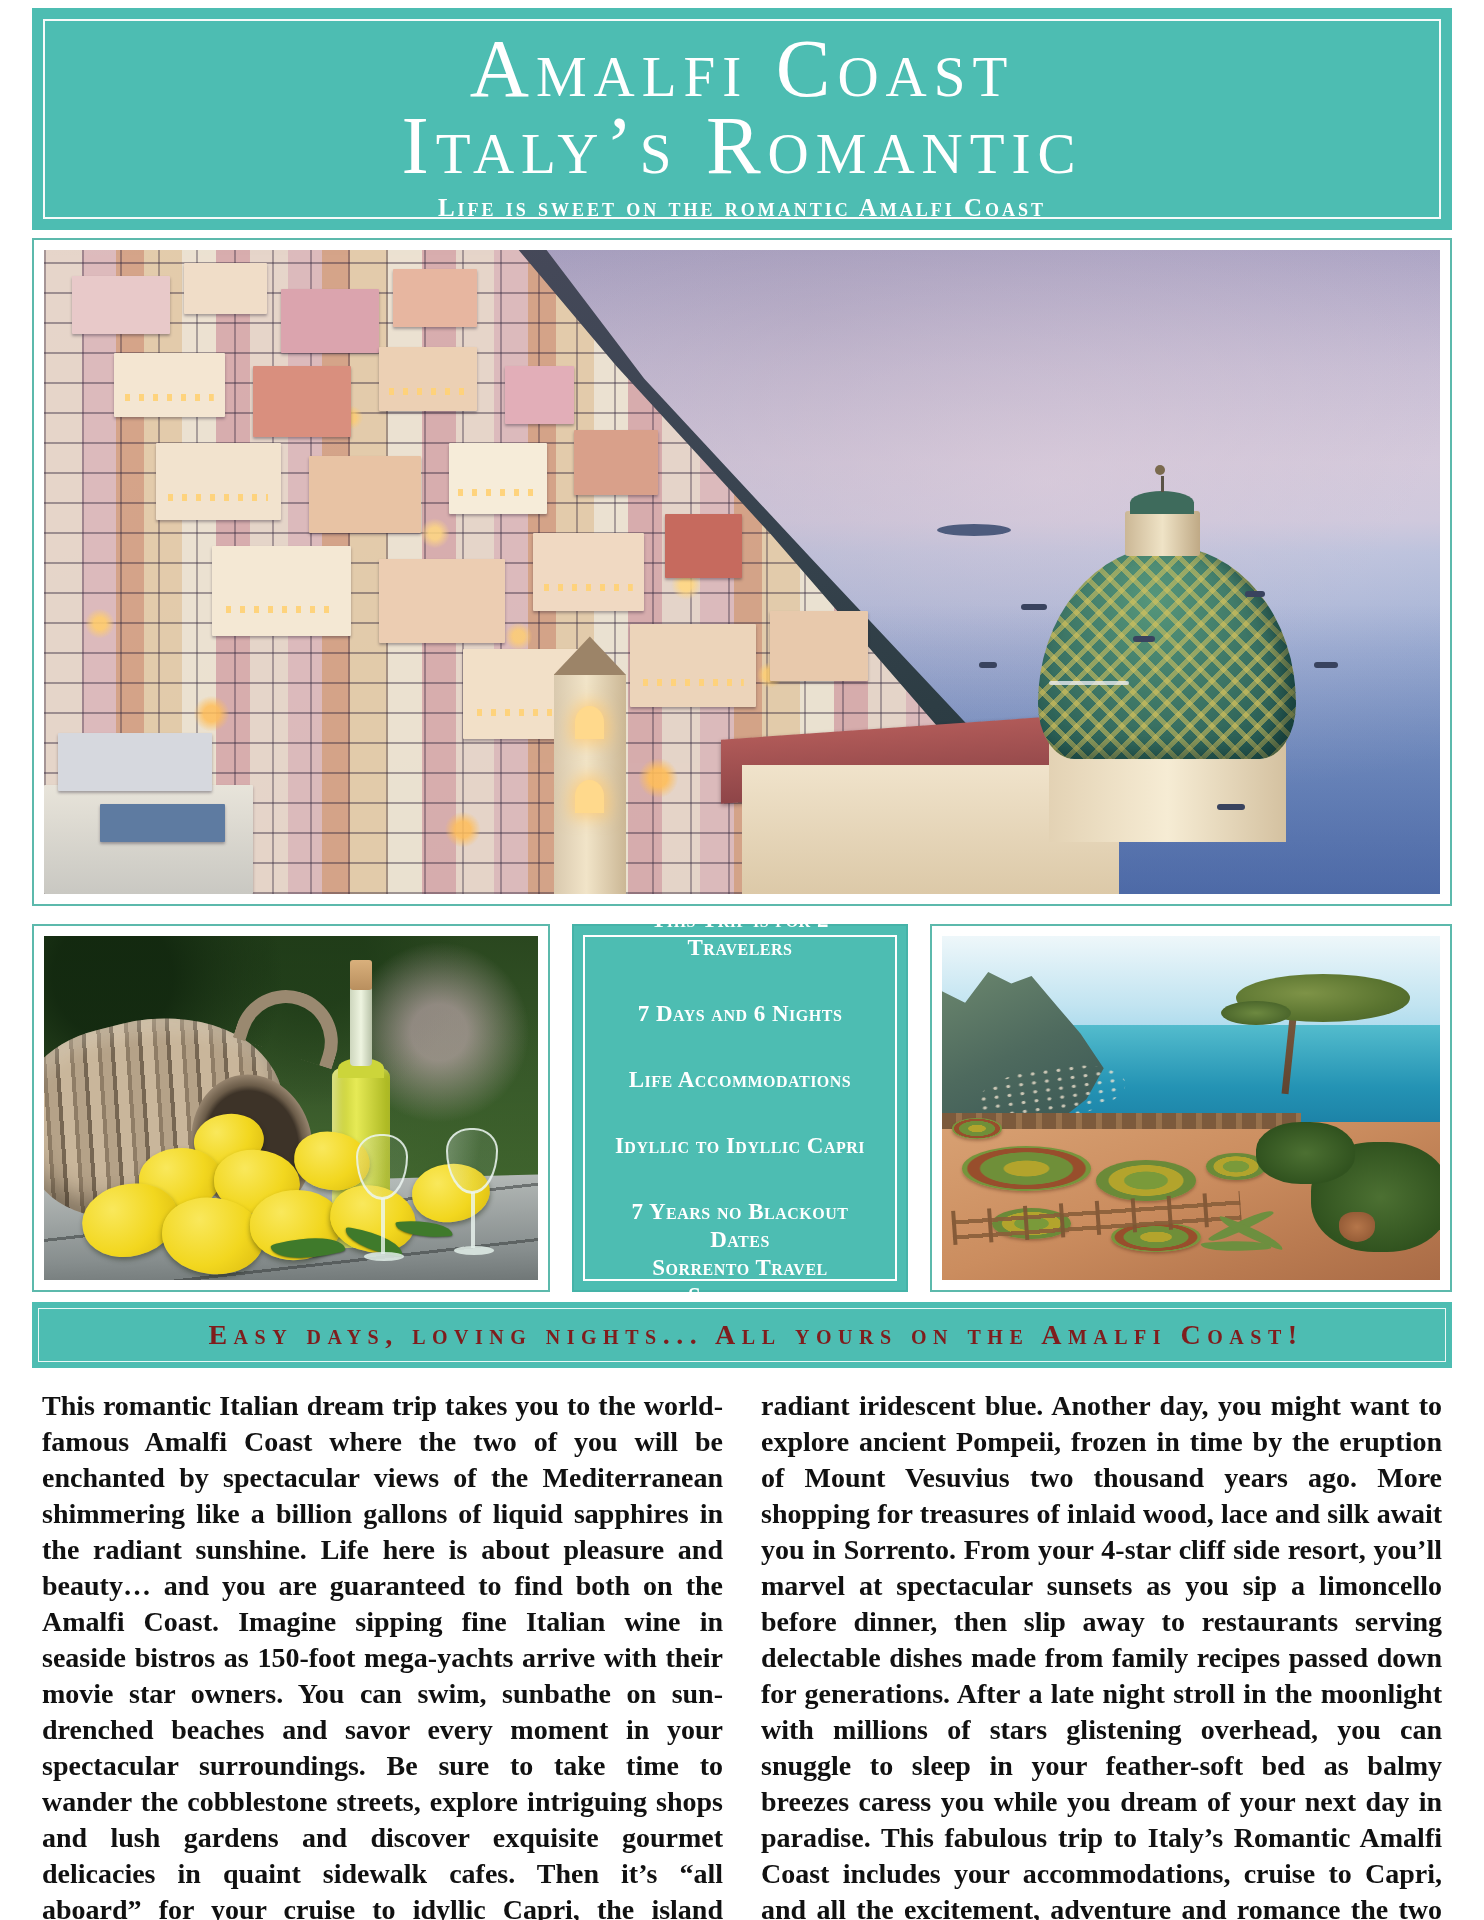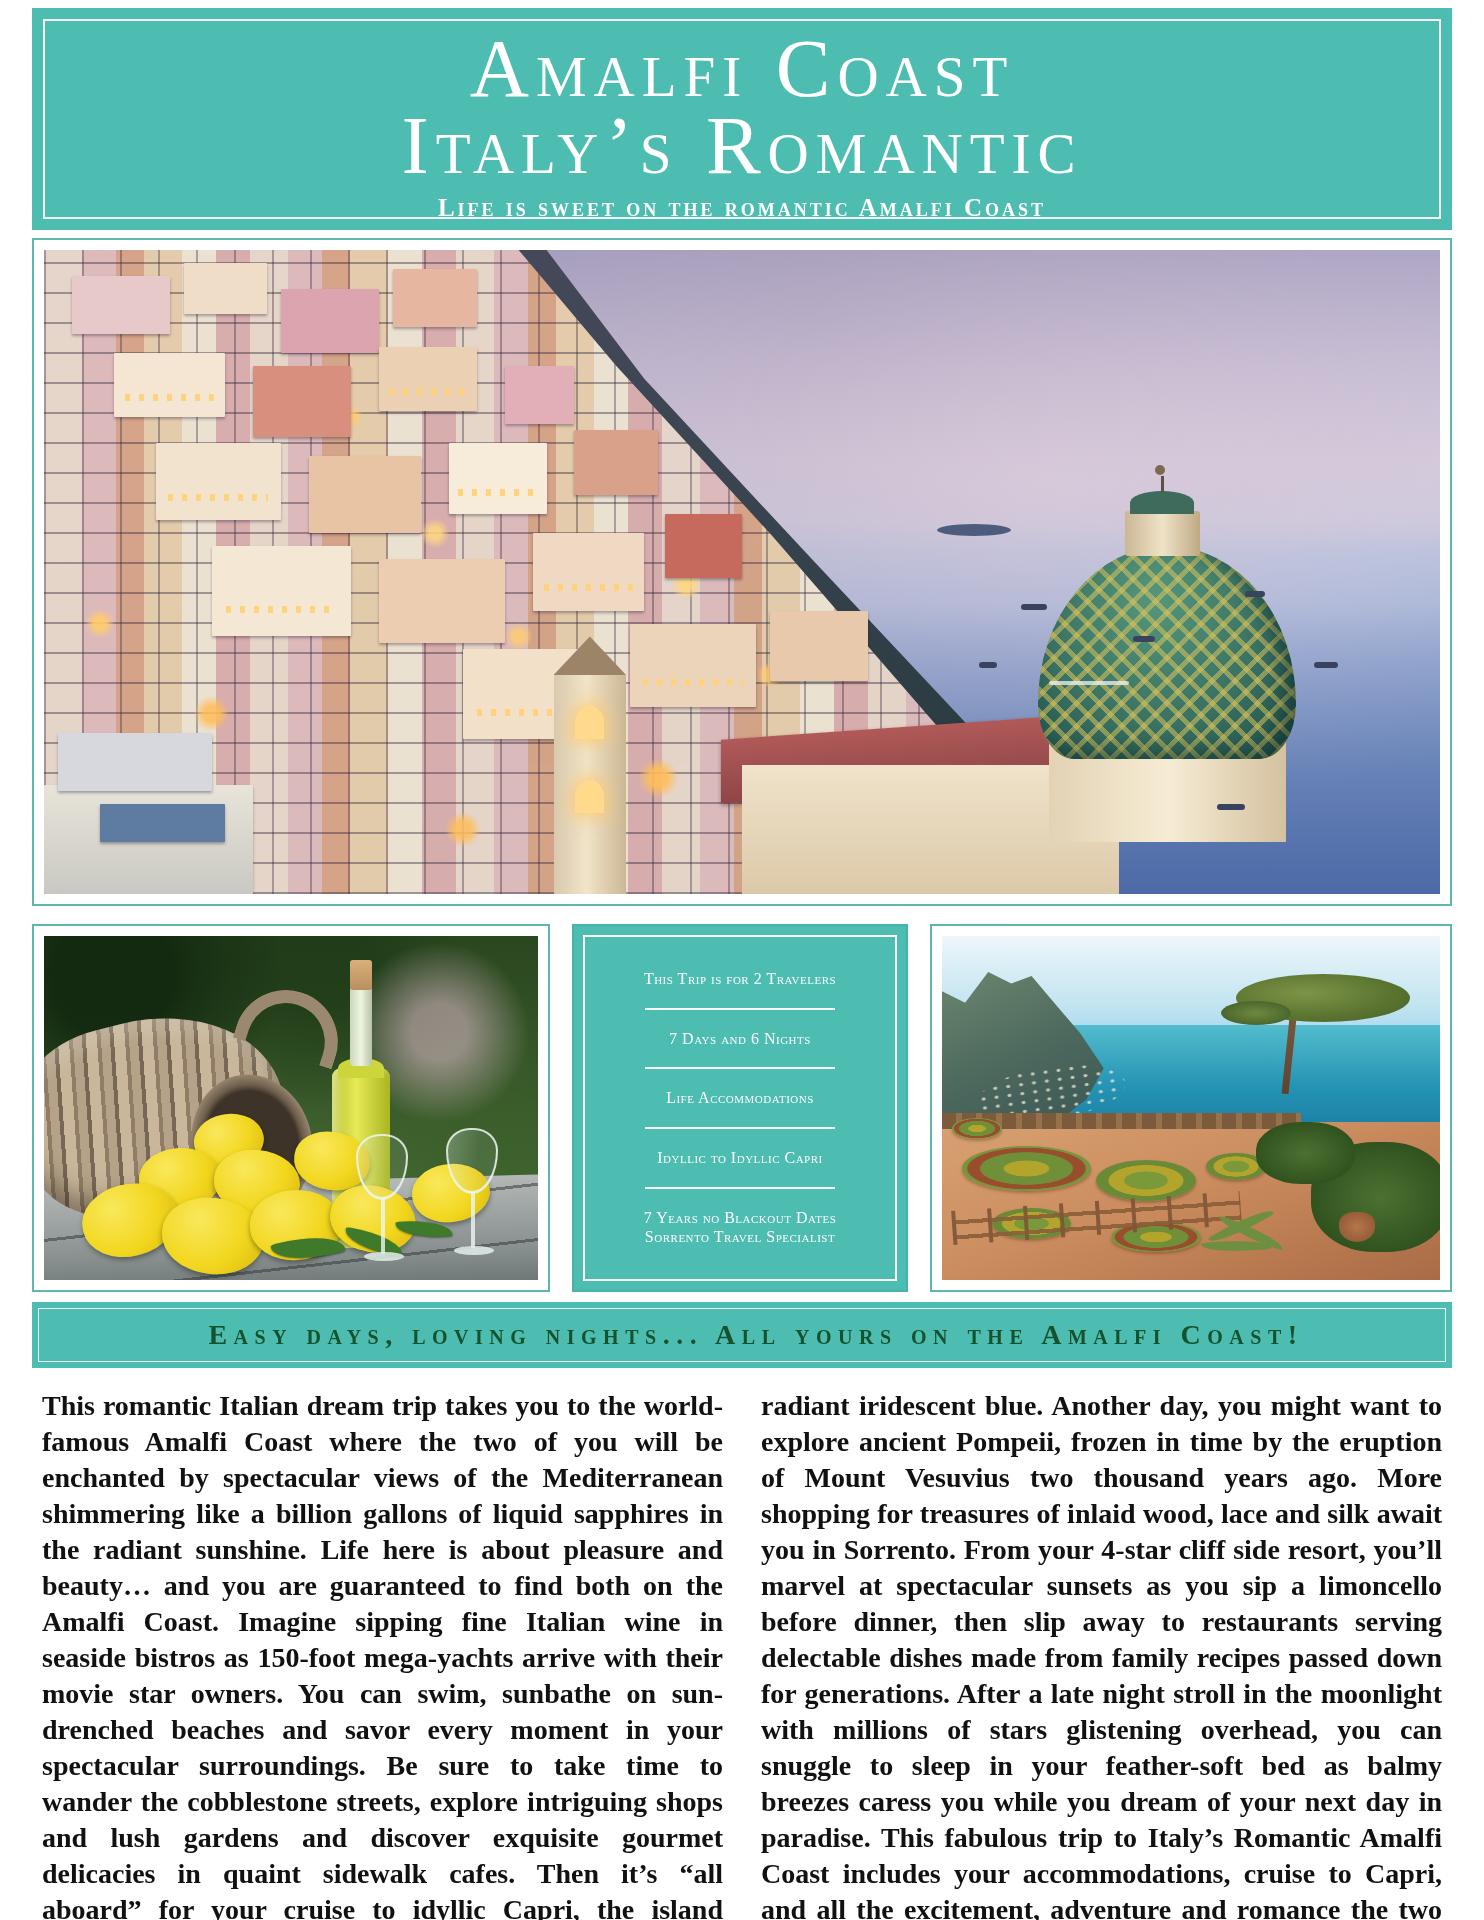--- a/index.html
+++ b/index.html
@@ -67,21 +67,21 @@
   .finial-ball{left:79.6%;bottom:65%;width:10px;height:10px;border-radius:50%;background:#7a6a4e;}
   .boat{background:#39435e;border-radius:3px;height:6px;}
   .wake{height:4px;border-radius:2px;background:rgba(240,242,250,.75);}
   
   .row{display:flex;gap:22px;margin:18px 32px 0;}
   .lemon-frame{width:518px;flex:none;}
   .garden-frame{flex:1;}
   .trip-box{flex:none;width:336px;box-sizing:border-box;background:#4dbdb2;position:relative;border:2px solid #45b3a8;}
   .trip-inner{position:absolute;inset:9px;border:2px solid #fff;display:flex;flex-direction:column;
       justify-content:center;align-items:center;text-align:center;padding:8px 14px;box-sizing:border-box;}
-  .trip-item{color:#fff;font-weight:400;font-variant:small-caps;font-size:16px;line-height:1.22;letter-spacing:.5px;}
+  .trip-item{color:#fff;font-weight:700;font-variant:small-caps;font-size:23px;line-height:1.22;letter-spacing:.5px;}
   .trip-divider{width:190px;height:2px;background:rgba(255,255,255,.95);margin:19px 0;}
   
   .sc-lem{height:344px;background:
       radial-gradient(circle at 80% 28%,rgba(226,188,206,.55) 0 28px,transparent 90px),
       radial-gradient(circle at 14% 12%,rgba(15,36,13,.85) 0 60px,transparent 170px),
       radial-gradient(circle at 55% 6%,rgba(28,56,22,.7) 0 50px,transparent 150px),
       radial-gradient(circle at 92% 66%,rgba(58,94,42,.6) 0 60px,transparent 160px),
       linear-gradient(to bottom,#2a471f 0%,#38582a 45%,#456a31 70%,#517939 100%);}
   .lem-table{bottom:-8px;left:-8px;right:-8px;height:31%;transform:rotate(-1.5deg);
       background:repeating-linear-gradient(175deg,transparent 0 52px,rgba(55,60,60,.55) 52px 55px),
@@ -129,21 +129,21 @@
   .pine-canopy2{left:56%;top:19%;width:14%;height:7%;border-radius:50%;background:radial-gradient(#6d8940,#4c672c 70%);}
   .g-fence{left:2%;bottom:13%;width:58%;height:10%;transform:rotate(-4deg);opacity:.9;
       background:repeating-linear-gradient(90deg,#7e5534 0 4px,transparent 4px 36px),
       linear-gradient(transparent 0 28%,#8a5f3a 28% 40%,transparent 40% 72%,#8a5f3a 72% 84%,transparent 84%);}
   .blade{width:70px;height:12px;border-radius:10% 90% 10% 90%;background:#6d8f3f;}
   .pot{right:13%;bottom:11%;width:36px;height:30px;border-radius:40% 40% 50% 50%;
       background:radial-gradient(#b5764a,#8a5330);}
   
   .banner{position:relative;margin:10px 32px 0;height:66px;background:#4dbdb2;}
   .banner-frame{position:absolute;inset:6px;border:1px solid #eaf7f5;pointer-events:none;}
-  .banner-text{position:relative;text-align:center;line-height:66px;color:#14532d;font-variant:small-caps;
+  .banner-text{position:relative;text-align:center;line-height:66px;color:#7f1d1d;font-variant:small-caps;
       font-weight:700;font-size:28px;letter-spacing:6.5px;margin-left:28px;}
   
   .body-cols{display:flex;gap:38px;margin:20px 42px 0;}
   .col{flex:1;margin:0;font-size:28px;font-weight:700;line-height:1.285;text-align:justify;}
   
   .rule-thick{margin:58px 28px 0;height:12px;
       background:linear-gradient(to bottom,#2e9a8f 0 2px,#4dbdb2 2px 5px,#bfe8e3 5px 7px,#4dbdb2 7px 10px,#2e9a8f 10px 12px);}
   .cta{margin-top:16px;text-align:center;font-size:27px;font-weight:700;}
 </style>
 </head>

